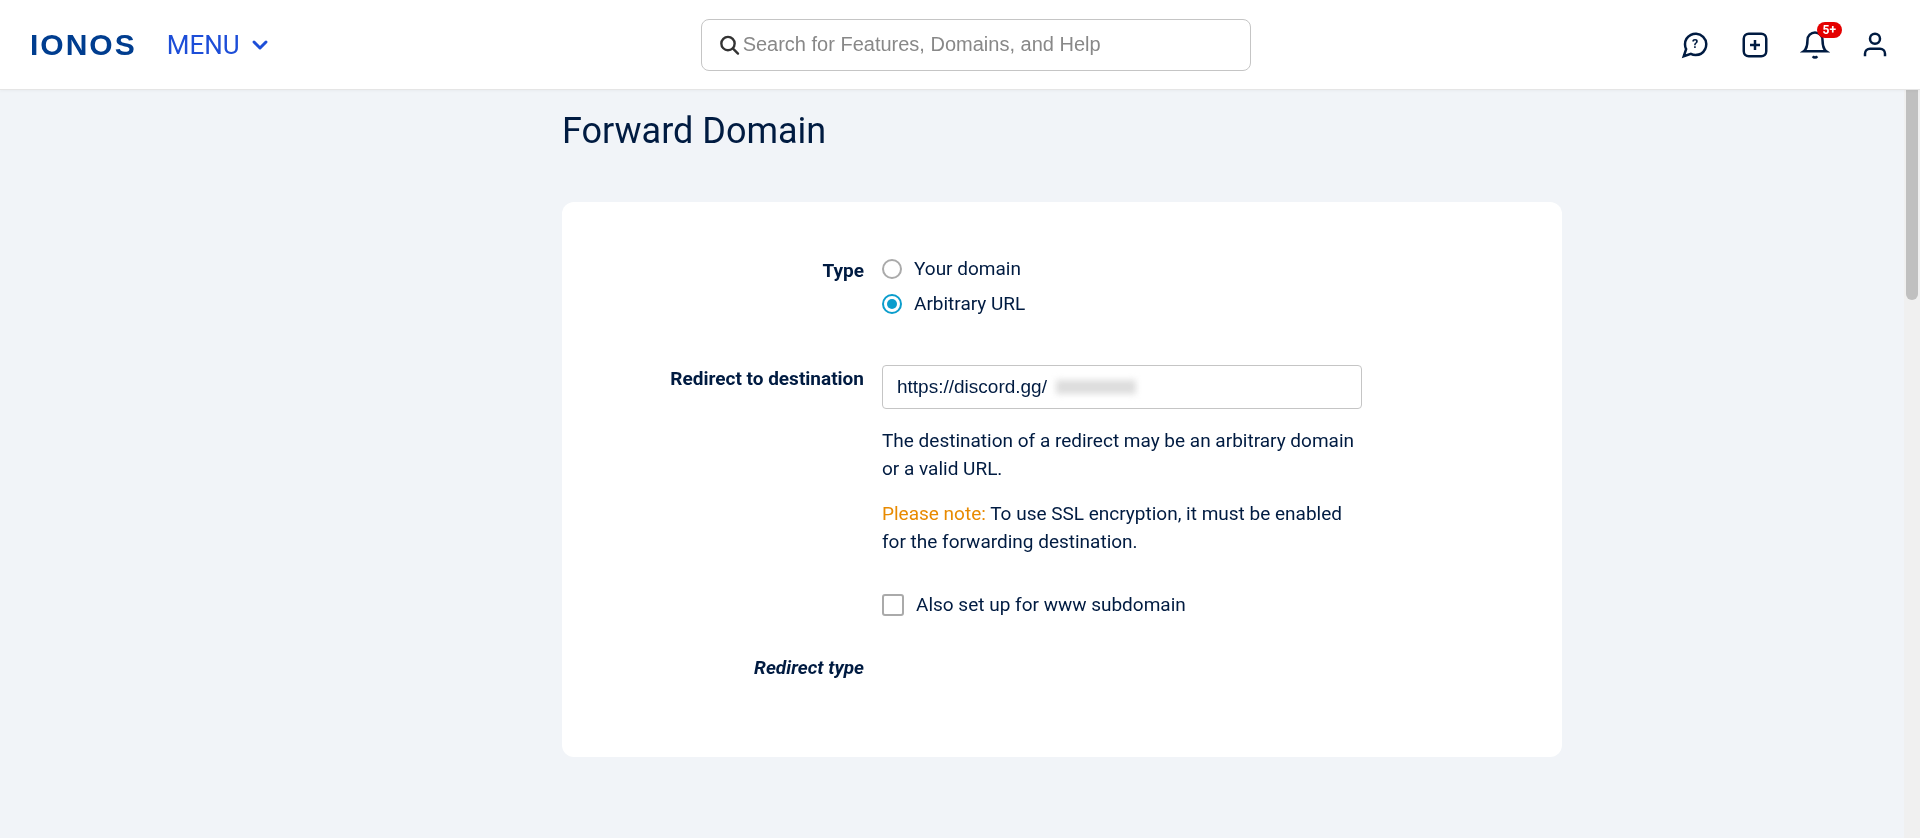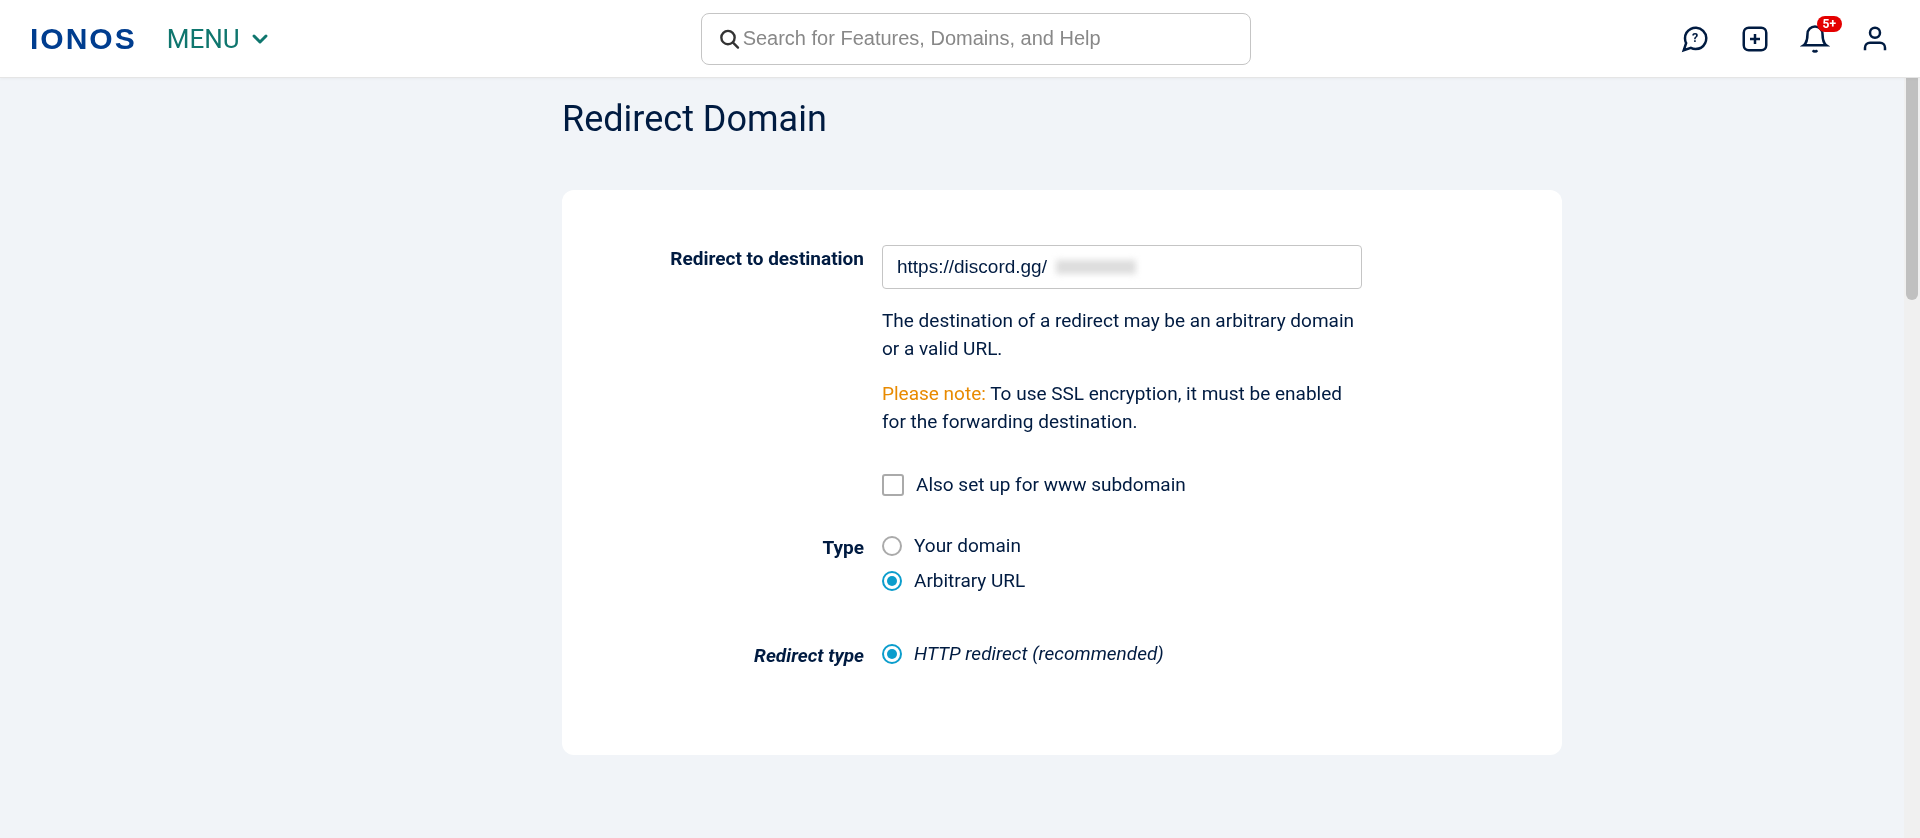--- a/index.html
+++ b/index.html
@@ -1,40 +1,40 @@
 <!DOCTYPE html>
 <html><head>
 <meta charset="utf-8">
 <style>
   * { box-sizing: border-box; margin: 0; padding: 0; }
   html, body { width: 100%; height: 100%; font-family: -apple-system, BlinkMacSystemFont, "Segoe UI", Roboto, Arial, sans-serif; background: #f1f4f8; color: #001b41; }
   .header {
     background: #fff;
-    height: 78px;
+    height: 90px;
     display: flex;
     align-items: center;
     padding: 0 30px;
     border-bottom: 1px solid #e5e5e5;
     box-shadow: 0 1px 3px rgba(0,0,0,0.04);
     position: relative;
     z-index: 10;
   }
   .logo {
     color: #003d8f;
     font-weight: 700;
     font-size: 30px;
     letter-spacing: 2px;
     font-family: Arial, sans-serif;
   }
   .menu-btn {
     display: flex;
     align-items: center;
     margin-left: 30px;
     font-size: 26px;
-    color: #0f766e;
+    color: #1d4ed8;
     cursor: pointer;
     font-weight: 400;
   }
   .menu-btn svg { margin-left: 8px; }
   .search-wrap {
     flex: 1;
     display: flex;
     justify-content: center;
   }
   .search {
@@ -253,63 +253,59 @@
       <svg width="30" height="30" viewBox="0 0 24 24" fill="none" stroke="currentColor" stroke-width="2">
           <path d="M20 21v-2a4 4 0 0 0-4-4H8a4 4 0 0 0-4 4v2"></path>
           <circle cx="12" cy="7" r="4"></circle>
         </svg>
     </div>
   </div>
 </div>
 
 <div class="page-offset">
   <div class="page">
-    <h1 class="page-title">Redirect Domain</h1>
+    <h1 class="page-title">Forward Domain</h1>
 
     <div class="card">
+
+      <div class="form-row">
+        <div class="form-label">Type</div>
+        <div class="form-control">
+          <div class="radio-option">
+            <span class="radio"></span>
+            <span class="radio-label">Your domain</span>
+          </div>
+          <div class="radio-option">
+            <span class="radio checked"></span>
+            <span class="radio-label">Arbitrary URL</span>
+          </div>
+        </div>
+      </div>
 
       <div class="form-row">
         <div class="form-label">Redirect to destination</div>
         <div class="form-control">
           <div style="position:relative;">
             <input class="text-input" type="text" value="https://discord.gg/" style="">
             <span class="blur-span" style="position:absolute; left:172px; top:15px;"></span>
           </div>
           <p class="help-text">The destination of a redirect may be an arbitrary domain or a valid URL.</p>
           <p class="help-text">
             <span class="note-label">Please note:</span><span> To use SSL encryption, it must be enabled for the forwarding destination.</span>
           </p>
           <div class="checkbox-row">
             <span class="checkbox"></span>
             <span class="radio-label">Also set up for www subdomain</span>
           </div>
         </div>
       </div>
 
-      <div class="form-row">
-        <div class="form-label">Type</div>
-        <div class="form-control">
-          <div class="radio-option">
-            <span class="radio"></span>
-            <span class="radio-label">Your domain</span>
-          </div>
-          <div class="radio-option">
-            <span class="radio checked"></span>
-            <span class="radio-label">Arbitrary URL</span>
-          </div>
-        </div>
-      </div>
-
       <div class="form-row" style="margin-top:20px;font-style:italic;">
         <div class="form-label">Redirect type</div>
         <div class="form-control">
-          <div class="radio-option">
-            <span class="radio checked"></span>
-            <span class="radio-label">HTTP redirect (recommended)</span>
-          </div>
         </div>
       </div>
 
     </div>
   </div>
 </div>
 
 <div class="scrollbar">
   <div class="scrollbar-thumb"></div>
 </div>

